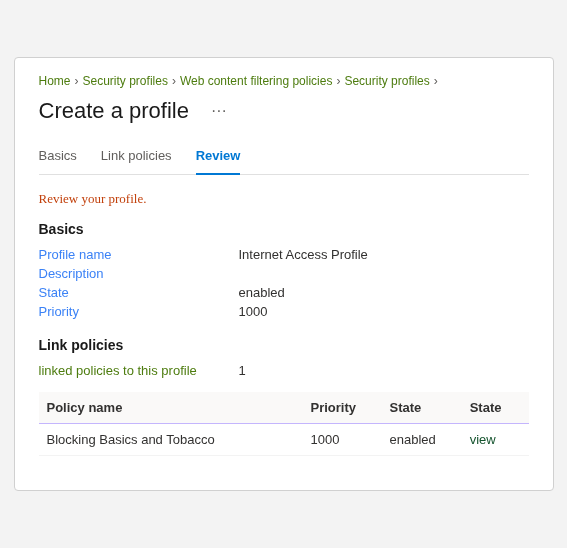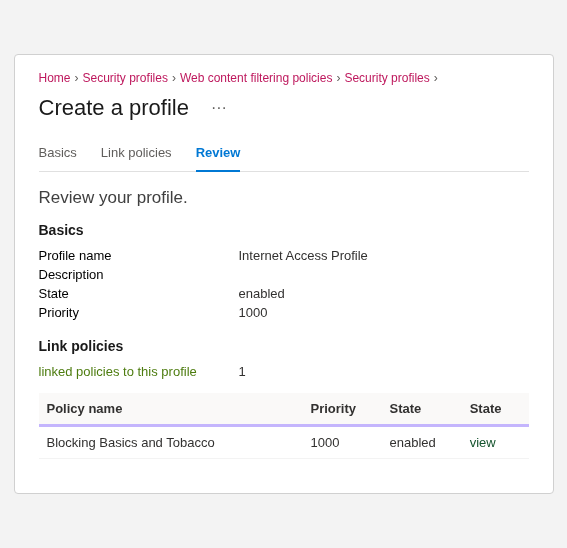--- a/index.html
+++ b/index.html
@@ -26,21 +26,21 @@
     .breadcrumb {
       font-size: 12px;
       color: #0078d4;
       margin-bottom: 10px;
       display: flex;
       align-items: center;
       flex-wrap: wrap;
       gap: 2px;
     }
     .breadcrumb span {
-      color: #be185d;
+      color: #4d7c0f;
       cursor: pointer;
     }
     .breadcrumb .sep {
       color: #605e5c;
       margin: 0 2px;
       cursor: default;
     }
     .page-title-row {
       display: flex;
       align-items: center;
@@ -74,38 +74,39 @@
       cursor: pointer;
       border-bottom: 2px solid transparent;
       margin-bottom: -1px;
     }
     .tab.active {
       color: #0078d4;
       border-bottom: 2px solid #0078d4;
       font-weight: 600;
     }
     .review-subtitle {
-      font-size: 17px;
-      color: #404040;
+      font-size: 13px;
+      color: #c2410c;
       margin-bottom: 14px;
+      font-family: Liberation Serif, serif;
     }
     .section-heading {
       font-size: 14px;
       font-weight: 600;
       color: #1a1a1a;
       margin-bottom: 10px;
     }
     .field-row {
       display: flex;
       margin-bottom: 4px;
       font-size: 13px;
     }
     .field-label {
       width: 200px;
-      color: #000000;
+      color: #3b82f6;
       flex-shrink: 0;
     }
     .field-value {
       color: #323130;
     }
     .section-gap {
       margin-top: 18px;
       margin-bottom: 10px;
     }
     .link-policy-row {
@@ -120,21 +121,21 @@
     }
     .link-policy-value {
       color: #323130;
     }
     .policy-table {
       width: 100%;
       border-collapse: collapse;
       font-size: 13px;
     }
     .policy-table thead tr {
-      border-bottom: 3px solid #c4b5fd;
+      border-bottom: 1px solid #c4b5fd;
     }
     .policy-table th {
       text-align: left;
       padding: 8px 8px 8px 0;
       font-weight: 600;
       color: #323130;
       background: #faf9f8;
     }
     .policy-table th:first-child {
       padding-left: 8px;

